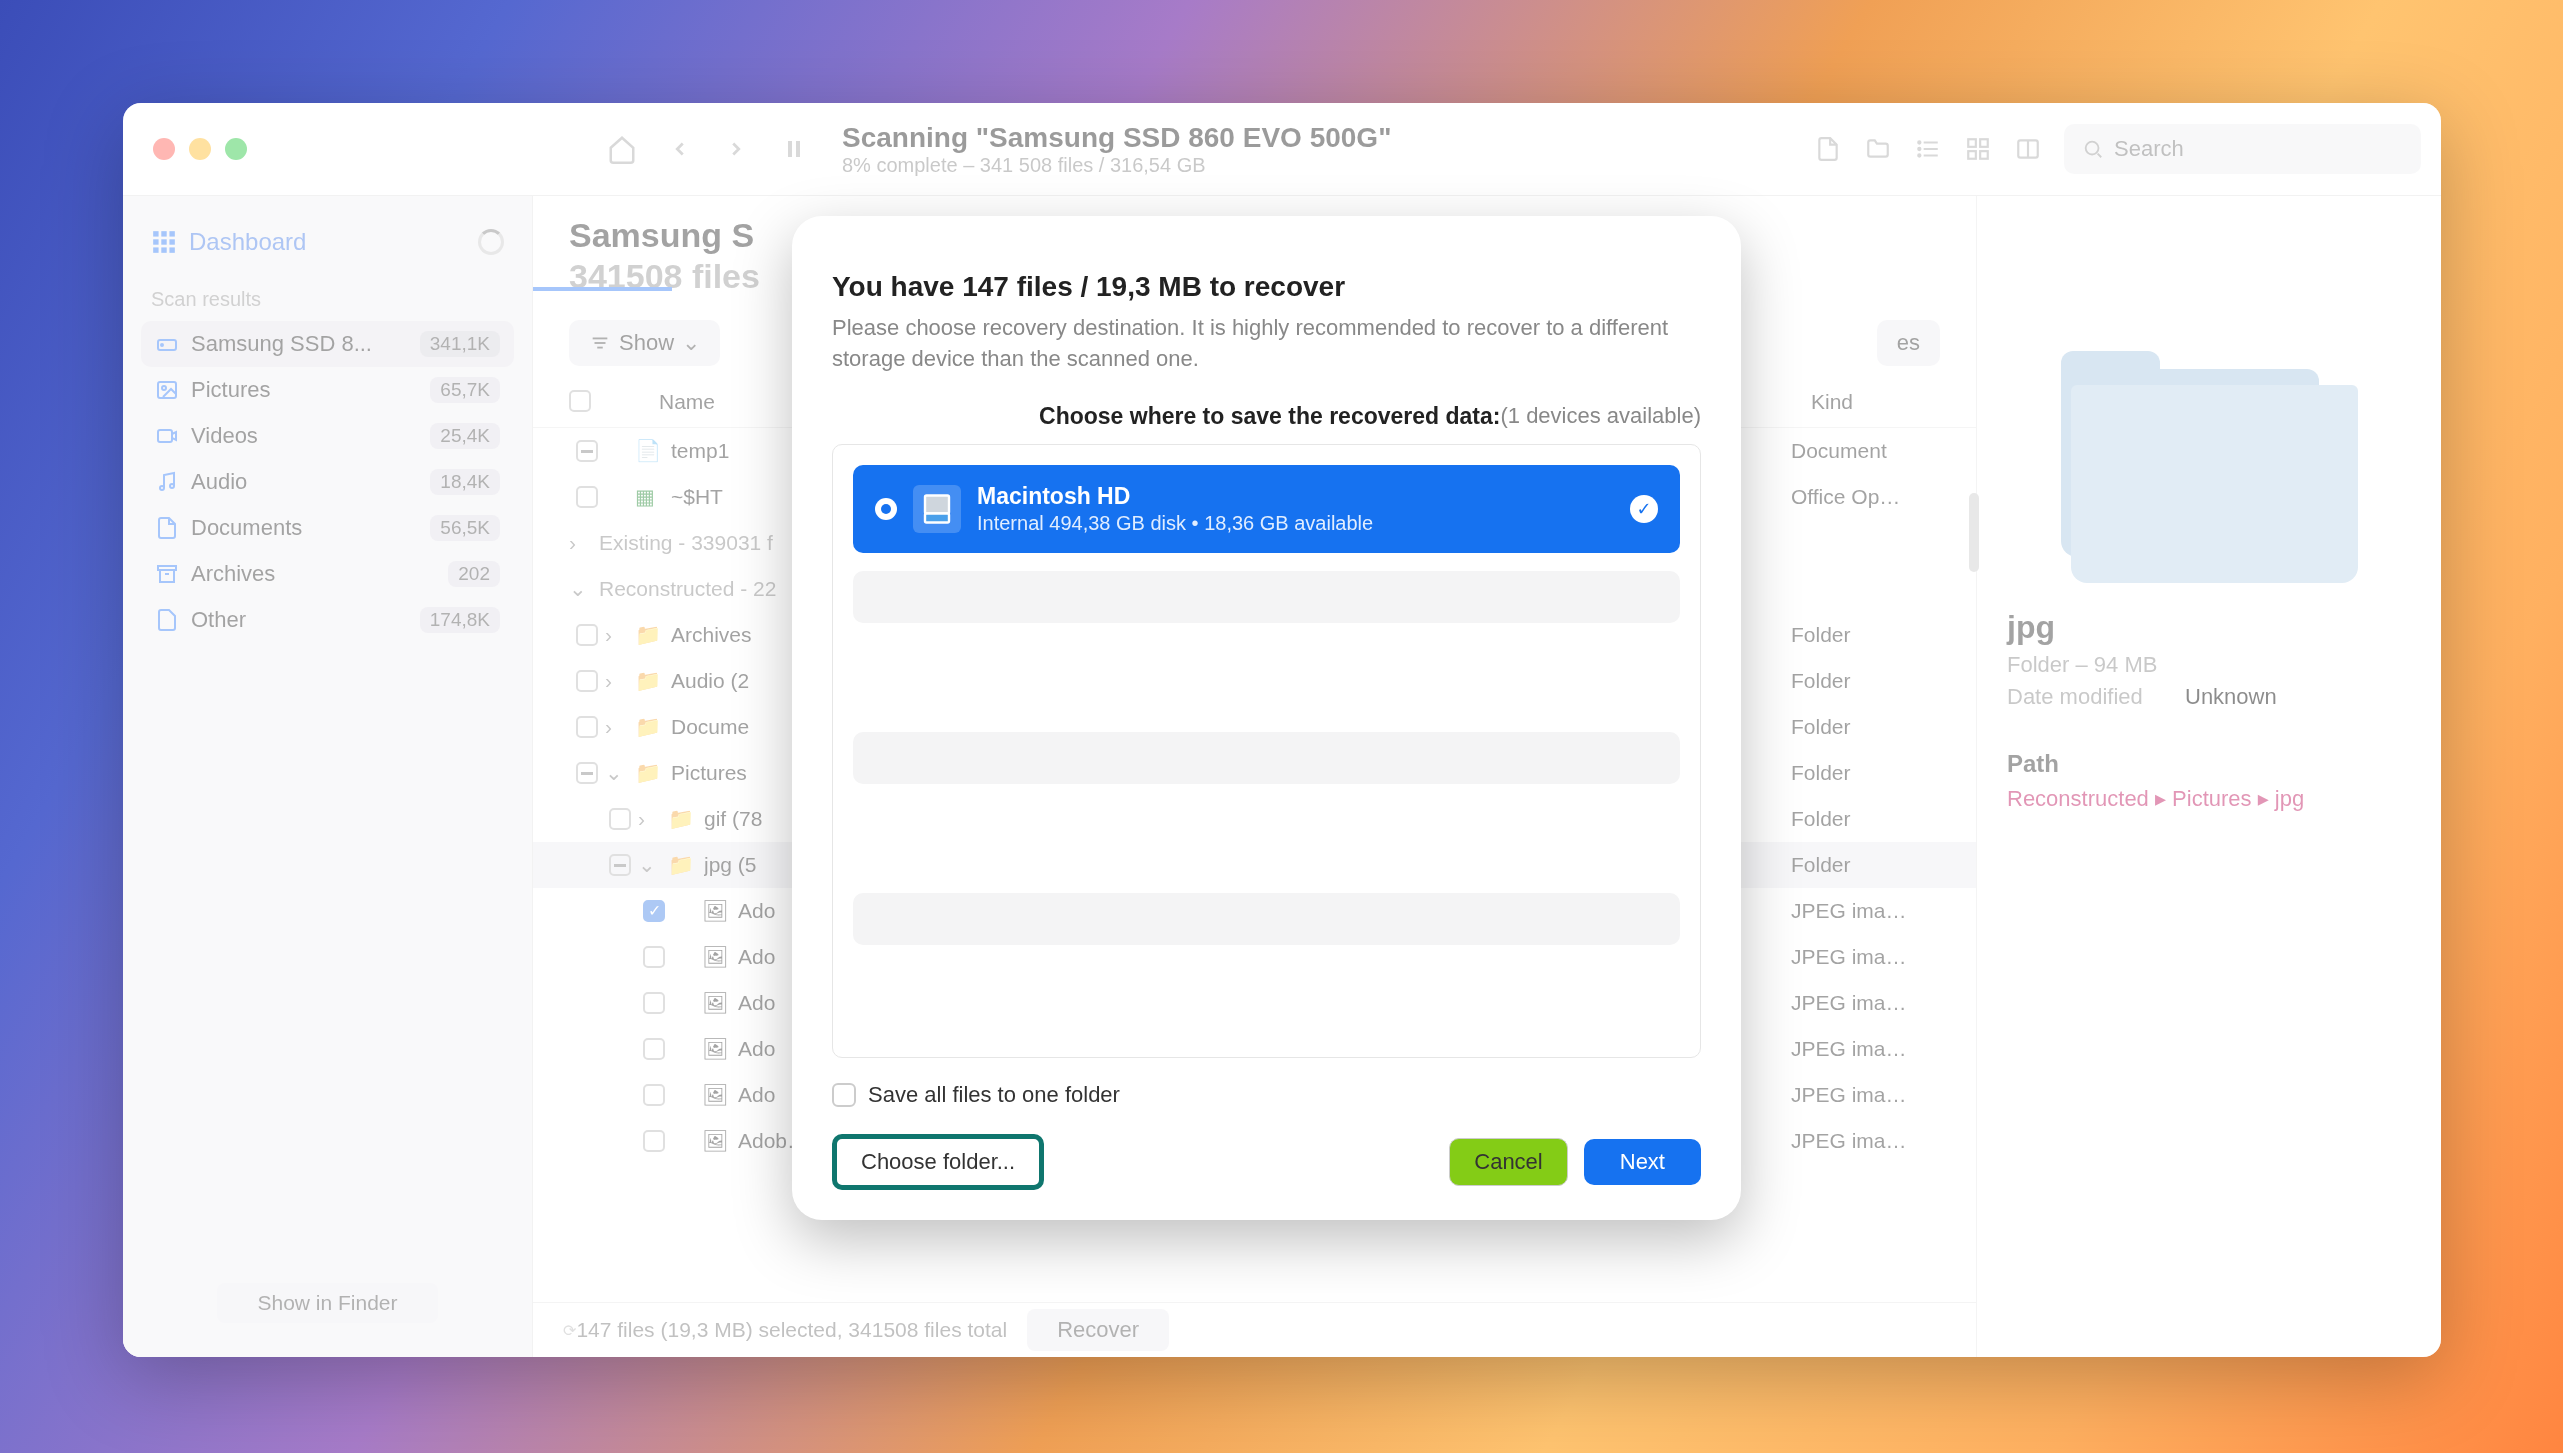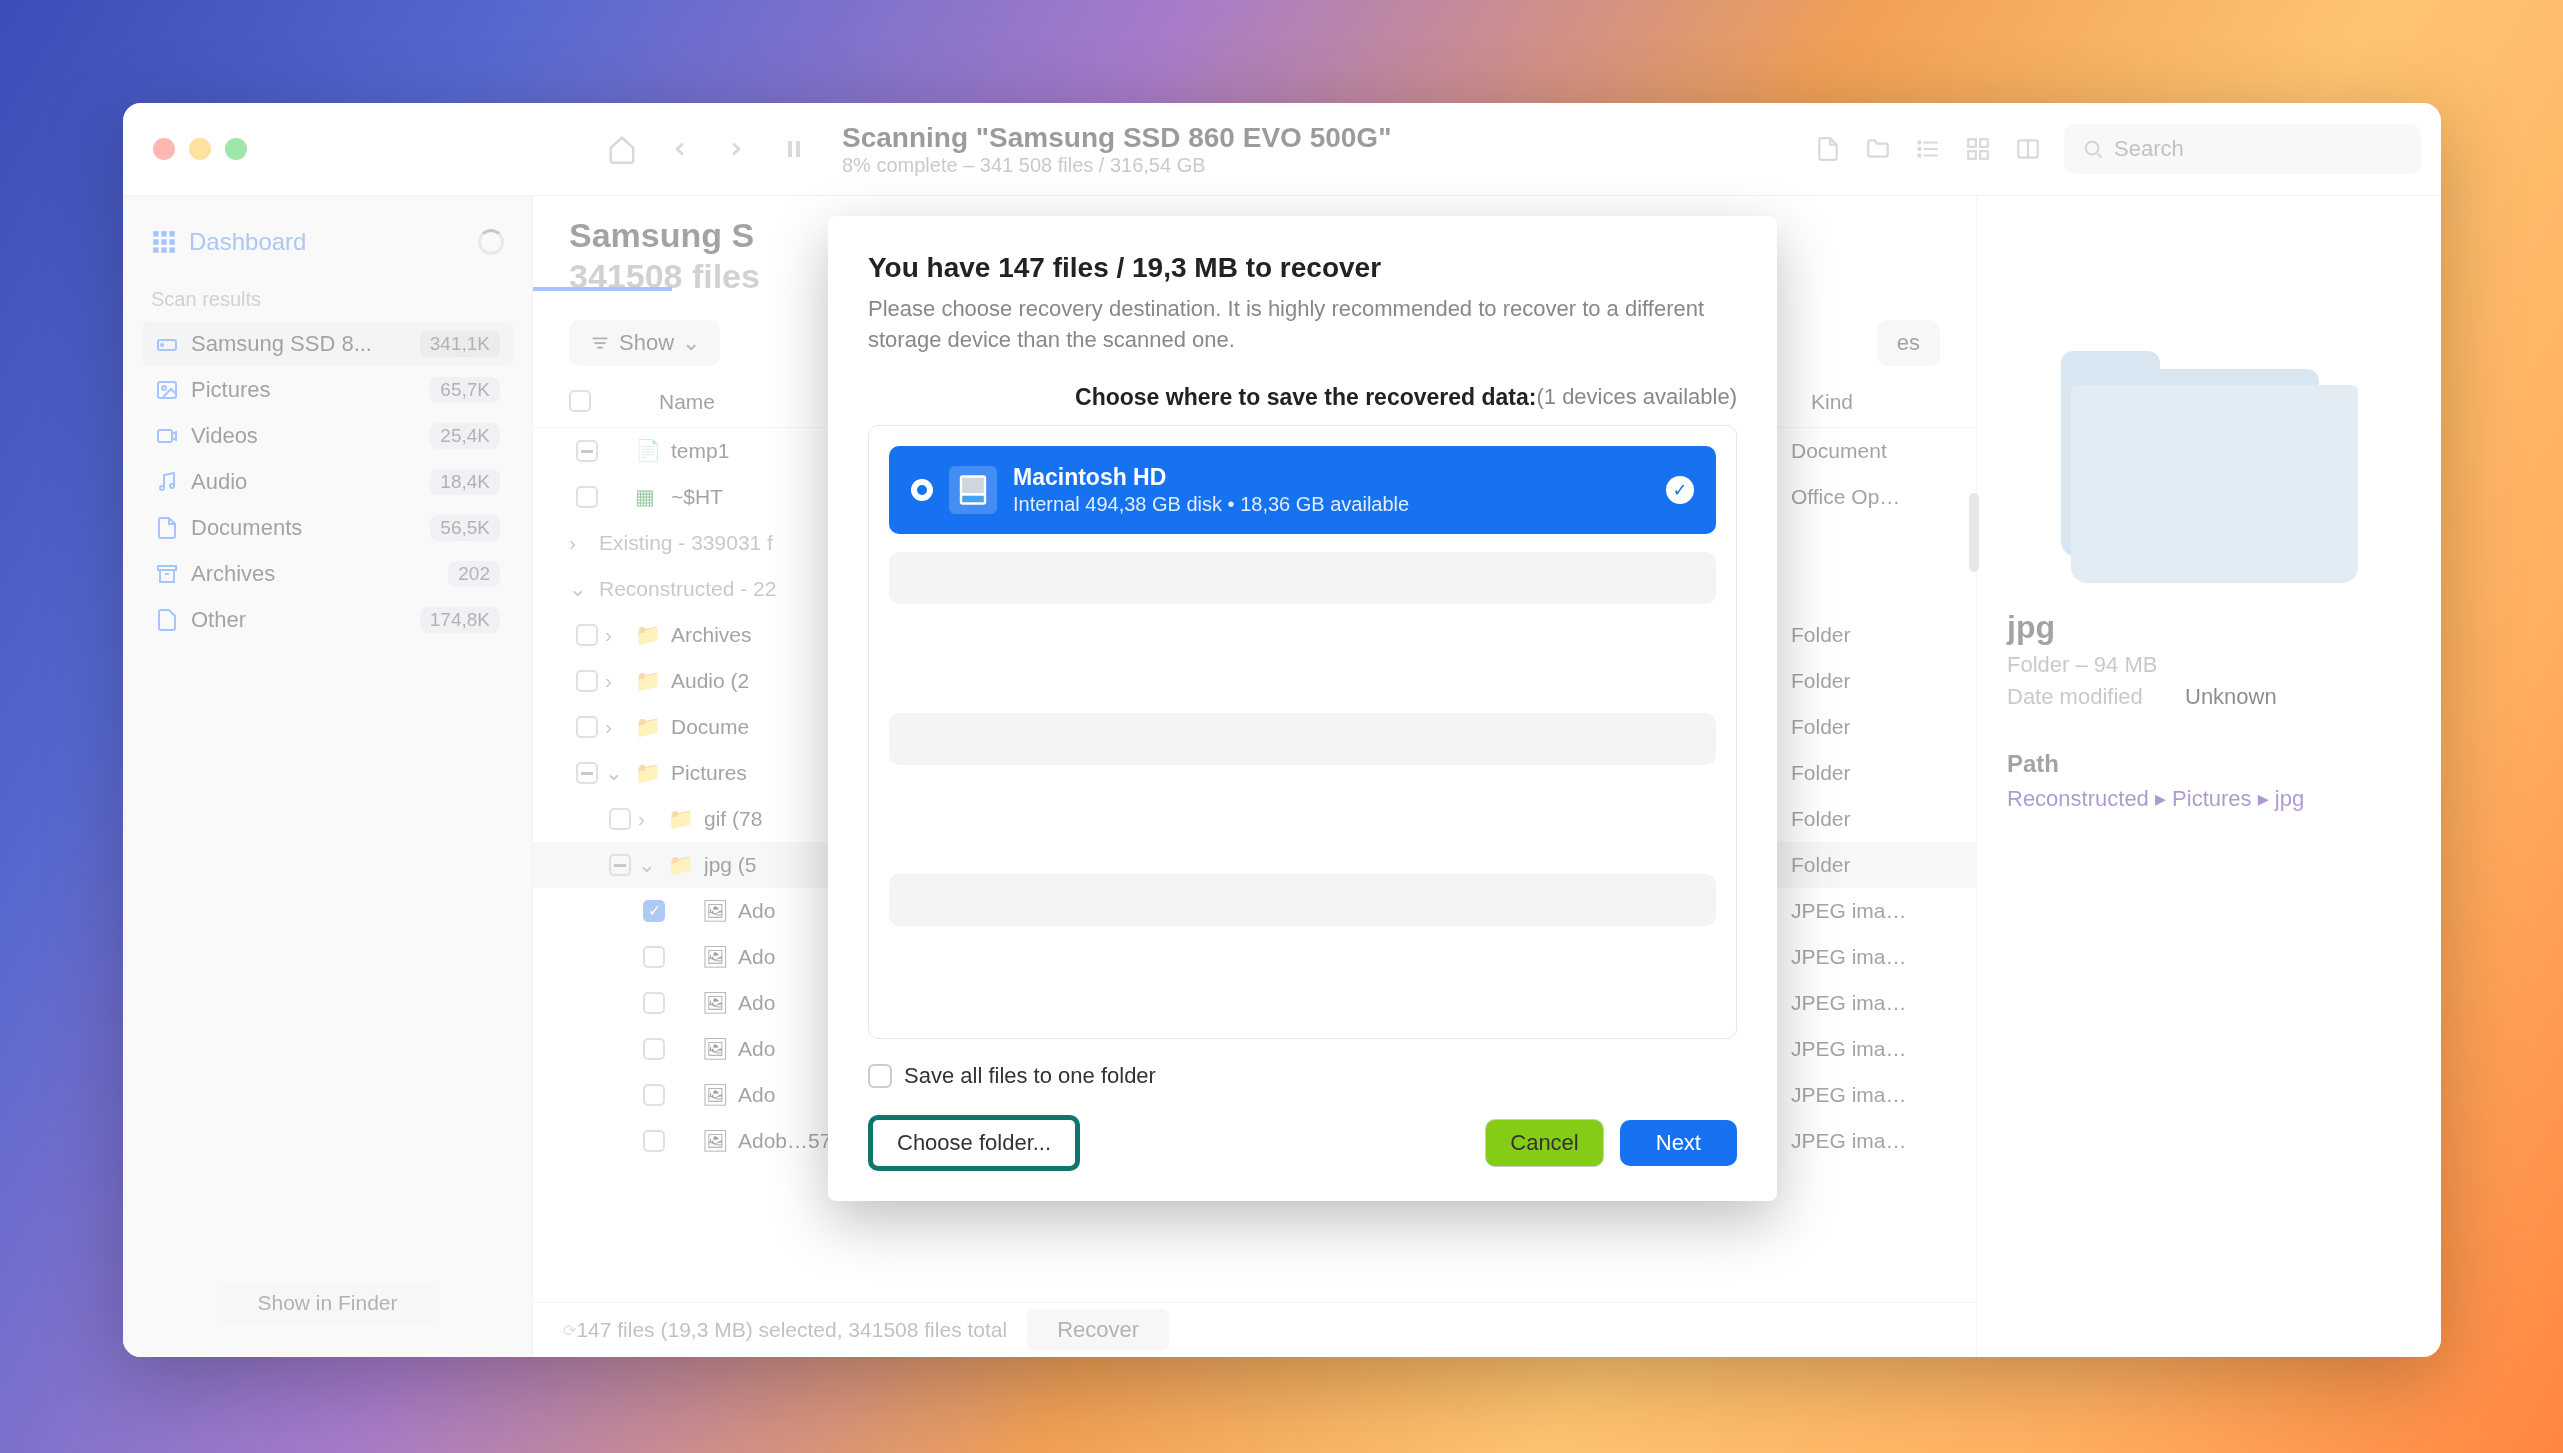--- a/index.html
+++ b/index.html
@@ -72,22 +72,22 @@
 .preview-panel { width: 465px; border-left:1px solid #e6e6e6; padding: 36px 30px; }
 .folder-preview { width: 297px; height: 228px; margin: 119px auto 30px; position: relative; }
 .folder-back { position:absolute; top:18px; left:0; width:258px; height:188px; background:#a9c8e2; border-radius:12px 12px 16px 16px; }
 .folder-tab { position:absolute; top:0; left:0; width:99px; height:40px; background:#a9c8e2; border-radius:12px 12px 0 0; }
 .folder-front { position:absolute; top:34px; left:10px; width:287px; height:198px; background:#bcd5e9; border-radius:6px 6px 16px 16px; }
 .pv-title { font-size:32px; font-weight:700; color:#333; }
 .pv-sub { font-size:22px; color:#888; margin-top:6px; }
 .pv-row { display:flex; font-size:22px; margin-top:6px; }
 .pv-label { color:#888; width:178px; }
 .pv-path-label { font-size:24px; font-weight:700; color:#333; margin-top:40px; }
-.pv-path { font-size:22px; color:#4c1d95; margin-top:8px; }
-.modal { position:absolute; top:216px; left:792px; width:949px; background:#fff; border-radius:8px; box-shadow: 0 20px 59px rgba(0,0,0,0.25); padding: 36px 40px 30px; z-index:10;margin-left:36px; }
+.pv-path { font-size:22px; color:#be185d; margin-top:8px; }
+.modal { position:absolute; top:216px; left:792px; width:949px; background:#fff; border-radius:30px; box-shadow: 0 20px 59px rgba(0,0,0,0.25); padding: 55px 40px 30px; z-index:10; }
 .modal h2 { font-size:28px; font-weight:700; color:#222; }
 .modal p { font-size:22px; color:#888; margin-top:10px; line-height:1.4; }
 .modal-subhead { display:flex; justify-content:flex-end; margin-top:28px; }
 .modal-subhead .l { font-size:23px; font-weight:700; color:#222; }
 .modal-subhead .r { font-size:22px; color:#888; }
 .device-list { margin-top:14px; border:1px solid #e6e6e6; border-radius:10px; padding:20px; height:614px; overflow:hidden; }
 .device-row { display:flex; align-items:center; background:#1672f0; color:#fff; border-radius:10px; padding:18px 22px; gap:16px; }
 .radio-outer { width:22px; height:22px; border-radius:50%; background:#fff; display:flex; align-items:center; justify-content:center; }
 .radio-inner { width:10px; height:10px; border-radius:50%; background:#1672f0; }
 .disk-icon { width:48px; height:48px; background:#fff3; border-radius:6px; display:flex; align-items:center; justify-content:center; }

